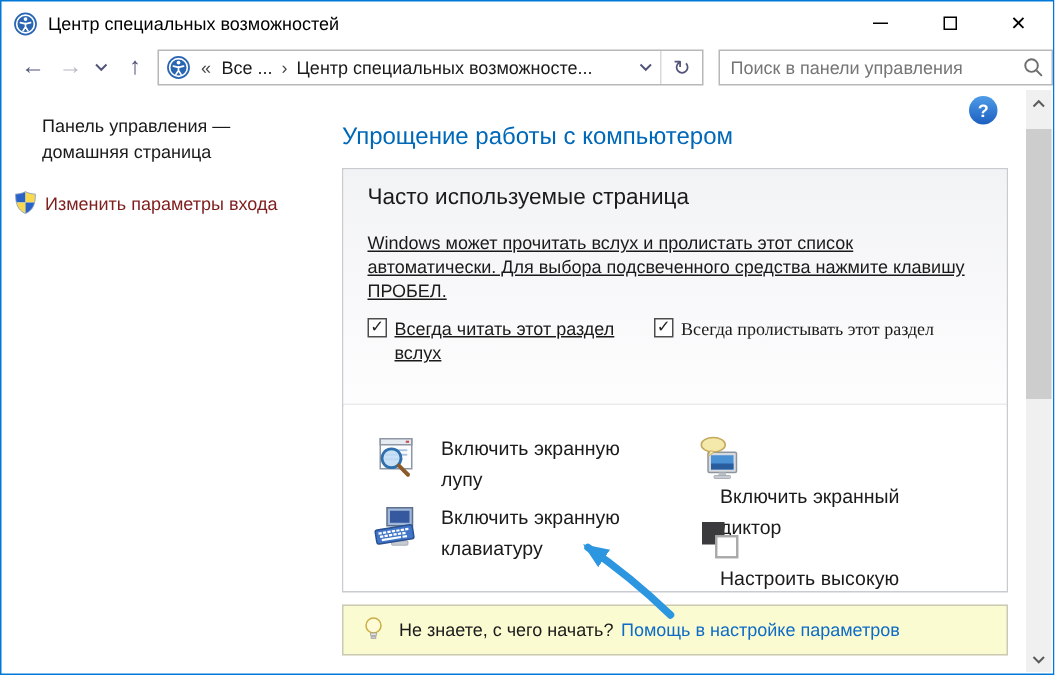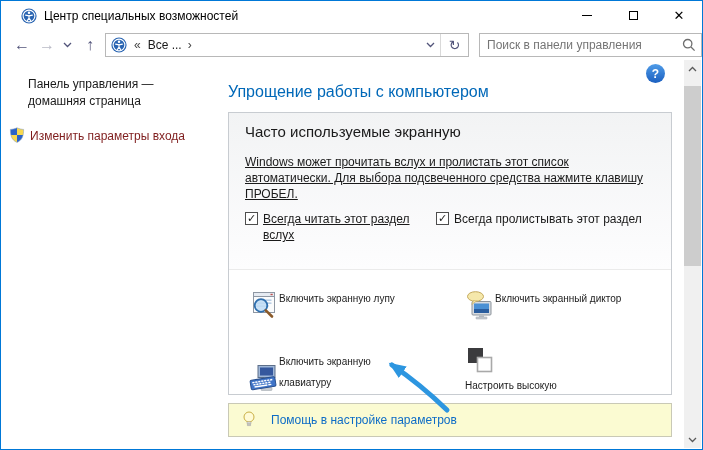--- a/index.html
+++ b/index.html
@@ -5,21 +5,21 @@
   * { margin:0; padding:0; box-sizing:border-box; }
   html,body { width:703px; height:450px; }
   body {
     position:relative; overflow:hidden; background:#fff;
     font-family:"Liberation Sans","DejaVu Sans",sans-serif;
     font-size:12px; color:#1a1a1a;
   }
   .window-border { position:absolute; inset:0; border:1px solid #0078d7; pointer-events:none; z-index:60; }
 
   
-  .titlebar { position:absolute; left:1px; top:1px; right:1px; height:29px; background:#fff; display:flex; align-items:center;padding-left:12px; }
+  .titlebar { position:absolute; left:1px; top:1px; right:1px; height:29px; background:#fff; display:flex; align-items:center; }
   .app-icon { width:16px; height:16px; margin-left:8px; flex:none; }
   .window-title { margin-left:7px; font-size:12px; color:#000; white-space:nowrap; }
   .win-controls { position:absolute; right:0; top:0; height:29px; display:flex; }
   .win-btn { width:46px; height:29px; display:flex; align-items:center; justify-content:center; color:#000; cursor:default; }
   .minimize-glyph { width:10px; height:1px; background:#000; }
   .maximize-glyph { width:9px; height:9px; border:1px solid #000; }
   .close-glyph { font-size:13px; line-height:1; }
 
   
   .navbar { position:absolute; left:1px; top:30px; right:1px; height:30px; background:#fff; }
@@ -51,30 +51,30 @@
 
   .panel { position:absolute; left:228px; top:112px; width:444px; height:283px; border:1px solid #c8ccd1; background:#fff; }
   .panel-top { height:157px; background:linear-gradient(#f2f3f4,#fdfdfe); border-bottom:1px solid #ebebeb; padding:10px 16px 0; }
   .panel-title { font-size:15px; color:#1a1a1a; }
   .panel-intro { margin-top:9px; line-height:15px; }
   .panel-desc { margin-top:14px; width:400px; line-height:16px;text-decoration:underline; }
   .checkbox-row { margin-top:9px; display:flex; align-items:flex-start; }
   .checkbox-item { display:flex; align-items:flex-start; cursor:default; }
   .cb-box { width:13px; height:13px; border:1px solid #4d4d4d; background:#fff; margin:1px 5px 0 0; flex:none; display:flex; align-items:center; justify-content:center; font-size:11px; line-height:1; color:#222; }
   .cb-label-1 { width:158px; line-height:16px;text-decoration:underline; }
-  .cb-label-2 { white-space:nowrap; line-height:16px; }
+  .cb-label-2 { white-space:nowrap; line-height:16px;font-family:Liberation Serif, serif; }
   .checkbox-item + .checkbox-item { margin-left:15px; }
 
   .tools { position:absolute; left:0; top:158px; right:0; bottom:0; background:#fff; }
   .tool { position:absolute; display:flex; align-items:flex-start; cursor:default; }
   .t-icon { width:30px; height:30px; flex:none; margin-top:2px; }
-  .t-label { margin-left:0; width:138px; font-size:10px; line-height:21px; color:#1b1b1b; }
+  .t-label { margin-left:15px; width:138px; font-size:13px; line-height:21px; color:#1b1b1b; }
   .tool-0 { left:20px; top:17px; }
-  .tool-1 { left:236px; top:17px; }
-  .tool-2 { left:20px; top:80px;align-items:flex-end; }
+  .tool-1 { left:236px; top:17px;flex-direction:column; }
+  .tool-2 { left:20px; top:63px; }
   .tool-3 { left:236px; top:72px;flex-direction:column; }
 
   .tip-bar { position:absolute; left:228px; top:403px; width:444px; height:34px; background:#fbfbd2; border:1px solid #c9c9b6; display:flex; align-items:center; padding:0 10px; }
   .bulb-wrap { width:14px; height:18px; margin:0 10px 0 3px; flex:none; }
   .tip-question { color:#1a1a1a; white-space:nowrap; }
   .tip-link { color:#0e6cc6; white-space:nowrap; margin-left:5px; cursor:pointer; }
 
   .annotation { position:absolute; left:365px; top:352px; width:95px; height:62px; z-index:10; pointer-events:none; }
 
   
@@ -135,20 +135,21 @@
       <span>↑</span>
     </div>
 
   <div class="addressbar">
     <svg class="addr-icon" viewBox="0 0 16 16">
         <use href="#eoa-logo"></use>
       </svg>
     <span class="crumb-overflow">«</span>
     <span class="crumb">Все ...</span>
     <span class="crumb-sep">›</span>
+    <span class="crumb">Центр специальных возможносте...</span>
     <span class="addr-spacer"></span>
     <span class="addr-chevron">
       <svg width="9" height="6" viewBox="0 0 9 6">
           <polyline points="1,1 4.5,4.5 8,1" fill="none" stroke="#52547a" stroke-width="1.3"></polyline>
         </svg>
     </span>
     <span class="refresh-btn">
         <span>↻</span>
       </span>
   </div>
@@ -184,21 +185,21 @@
 <div class="sidebar-signin">Изменить параметры входа</div>
 
 <div class="help-btn">
     <span>?</span>
   </div>
 
 <div class="page-heading">Упрощение работы с компьютером</div>
 
 <div class="panel">
   <div class="panel-top">
-    <div class="panel-title">Часто используемые экранную</div>
+    <div class="panel-title">Часто используемые страница</div>
     <div class="panel-desc">Windows может прочитать вслух и пролистать этот список автоматически. Для выбора подсвеченного средства нажмите клавишу ПРОБЕЛ.</div>
     <div class="checkbox-row">
       <div class="checkbox-item">
         <span class="cb-box">
             <span>✓</span>
           </span>
         <span class="cb-label-1">Всегда читать этот раздел вслух</span>
       </div>
       <div class="checkbox-item">
         <span class="cb-box">
@@ -279,20 +280,21 @@
 </div>
 
 <div class="tip-bar">
   <span class="bulb-wrap">
     <svg viewBox="0 0 14 18" width="14" height="18">
       <circle cx="7" cy="6" r="5" fill="#fffbd6" stroke="#c9af45"></circle>
       <path d="M5 11 h4 v1.6 h-4 z" fill="#e7e7e7" stroke="#9a9a9a" stroke-width="0.5"></path>
       <path d="M5.4 13.2 h3.2 v1.4 h-3.2 z" fill="#cfcfcf" stroke="#9a9a9a" stroke-width="0.5"></path>
     </svg>
   </span>
+  <span class="tip-question">Не знаете, с чего начать?</span>
   <span class="tip-link">Помощь в настройке параметров</span>
 </div>
 
 <svg class="annotation" viewBox="0 0 95 62">
   <defs>
     <marker id="ah" markerUnits="userSpaceOnUse" markerWidth="18" markerHeight="16" refX="13" refY="8" orient="auto">
       <path d="M0,1 L17,8 L0,15 Z" fill="#2d96e0"></path>
     </marker>
   </defs>
   <path d="M82 58 Q55 32 27 13" fill="none" stroke="#2d96e0" stroke-width="5" stroke-linecap="round" marker-end="url(#ah)"></path>

